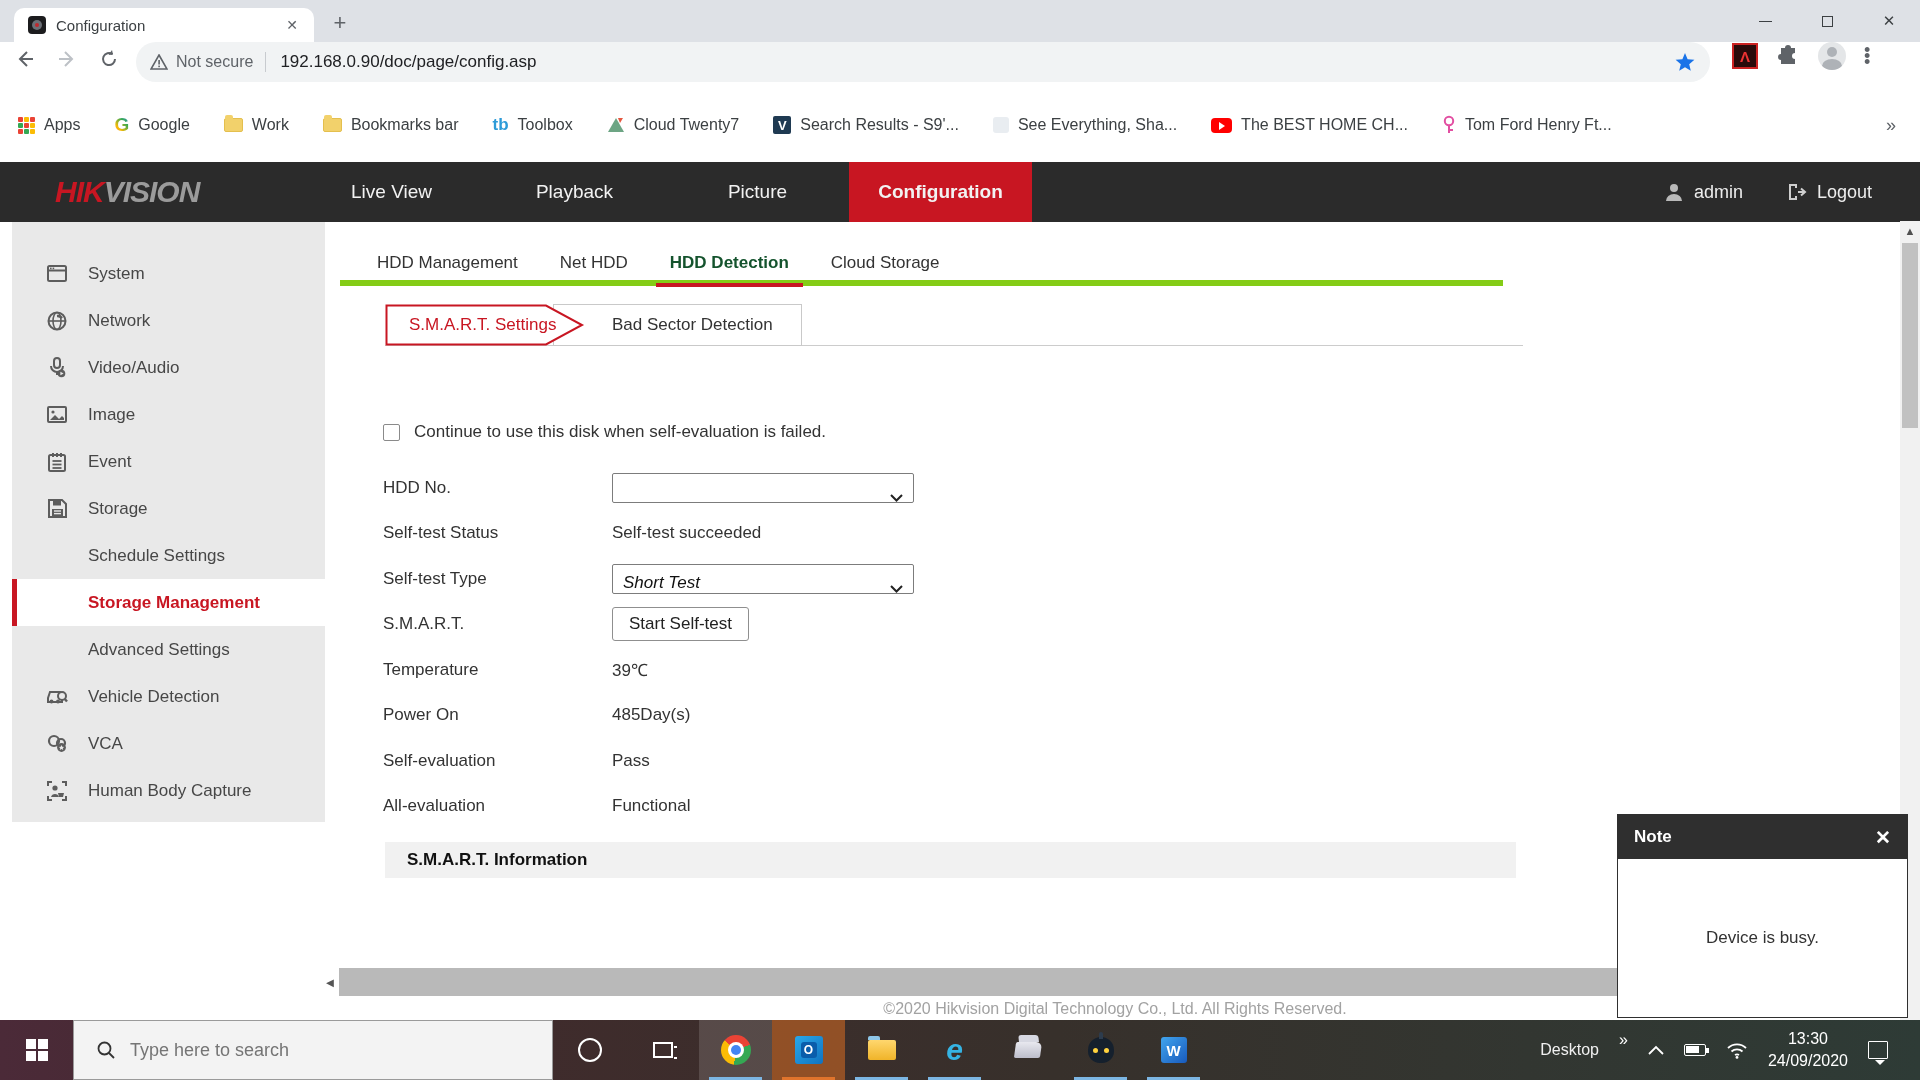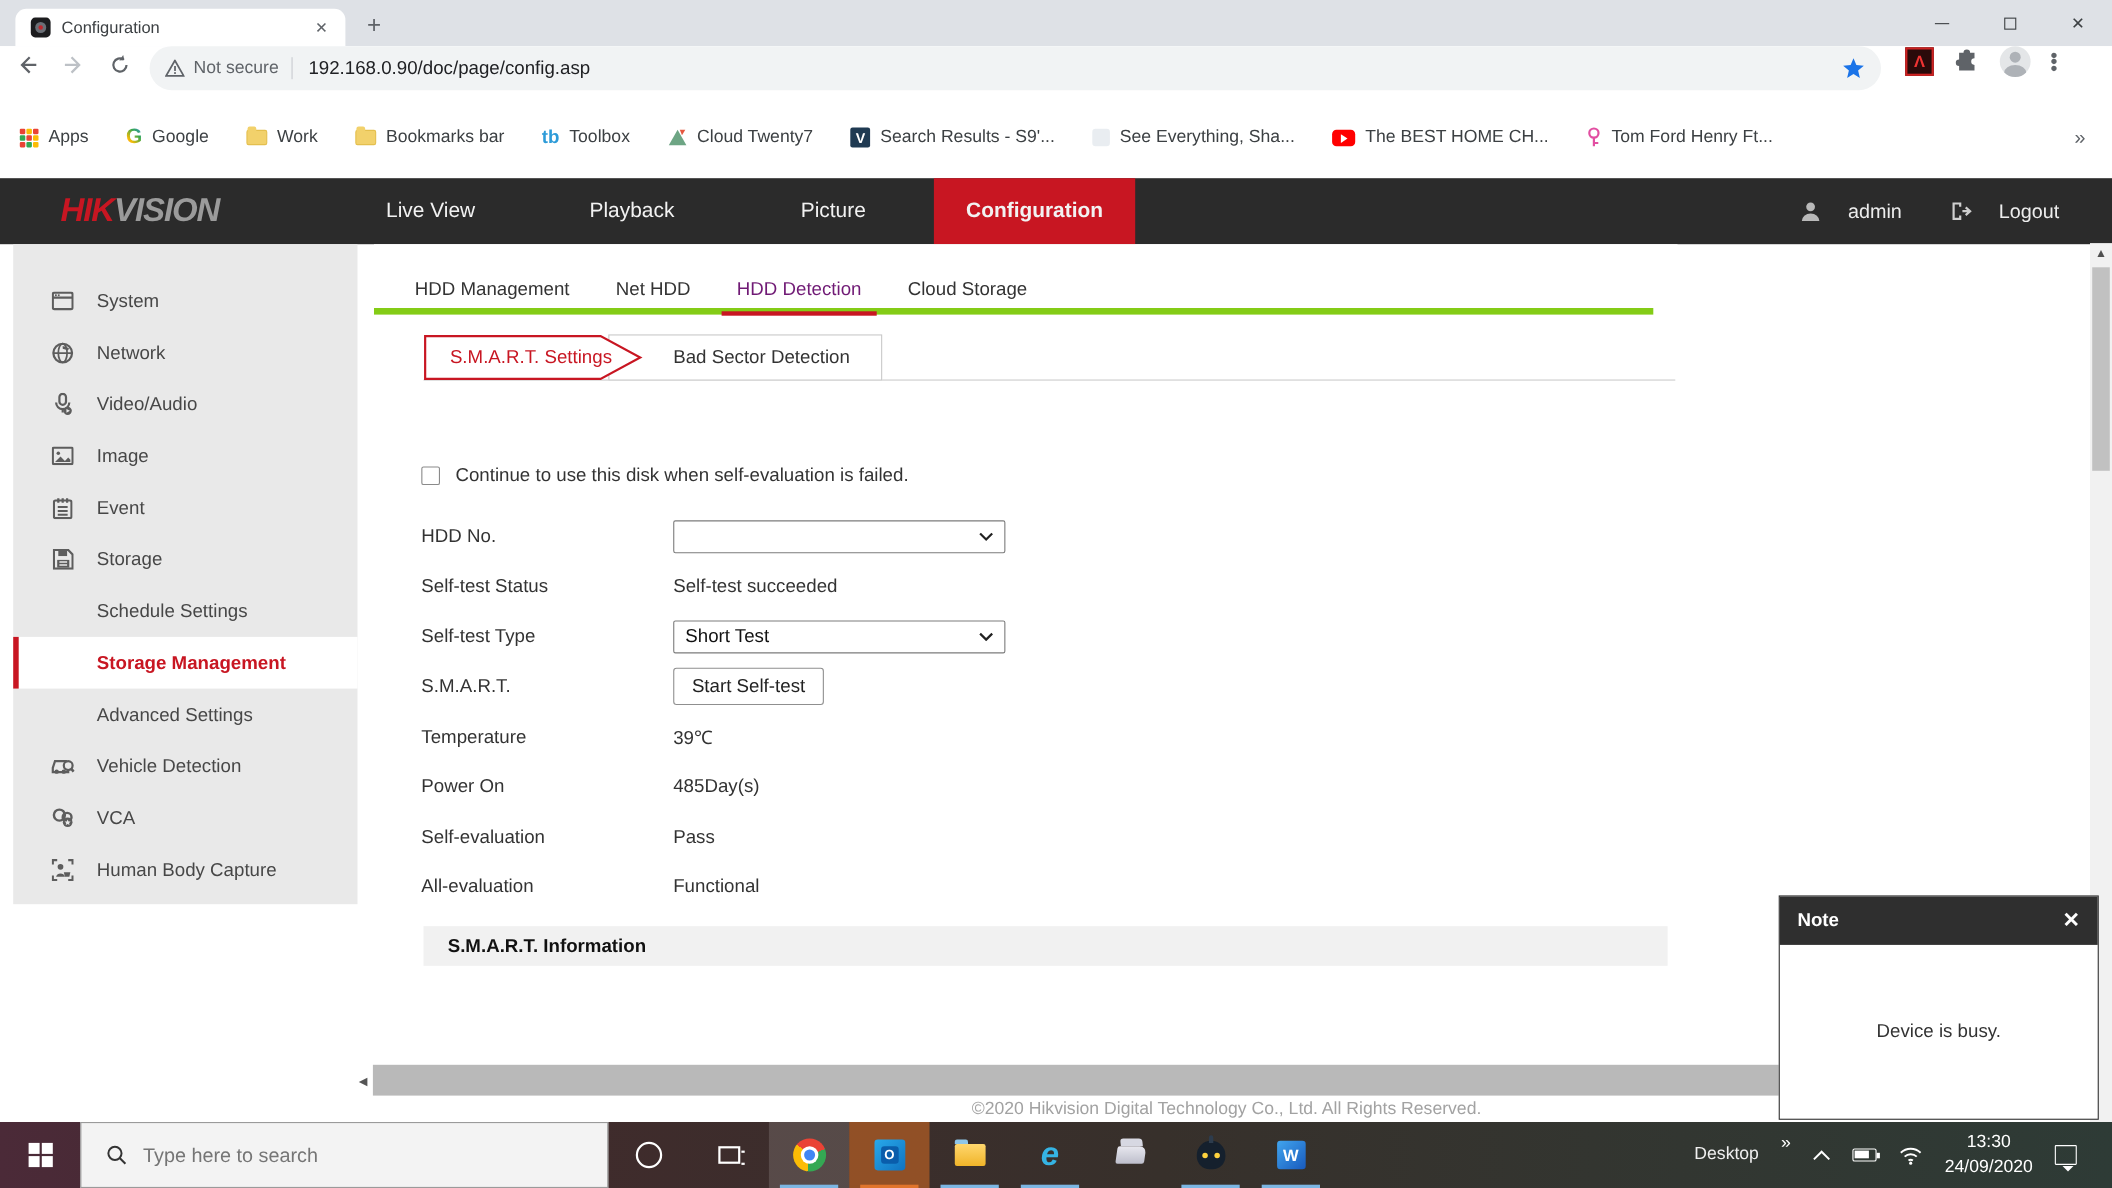--- a/index.html
+++ b/index.html
@@ -53,46 +53,46 @@
   
   .viewport { position:absolute; left:0; top:152px; width:1920px; height:868px; background:#fff;margin-top:10px; }
   .appheader { position:absolute; left:0; top:0; width:1920px; height:60px; background:#2b2b2b; display:flex; align-items:center; }
   .brand { width:300px; padding-left:55px; font-size:30px; font-weight:bold; font-style:italic; letter-spacing:-1px; white-space:nowrap; }
   .brand-hik { color:#c81622; }
   .brand-vision { color:#9b9b9b; }
   .appnav { display:flex; height:60px; }
   .appnav-item { width:183px; height:60px; display:flex; align-items:center; justify-content:center; font-size:19px; color:#f2f2f2; }
   .appnav-item.active { background:#c81622; font-weight:bold; }
   .userarea { margin-left:auto; display:flex; align-items:center; gap:44px; padding-right:48px; }
-  .user-chip, .logout-chip { display:flex; align-items:center; gap:24px; color:#ededed; font-size:18px; }
+  .user-chip, .logout-chip { display:flex; align-items:center; gap:10px; color:#ededed; font-size:18px; }
 
   .sidebar { position:absolute; left:12px; top:60px; width:313px; height:600px; background:#e9e9e9; padding-top:28px; }
   .sb-item { height:47px; display:flex; align-items:center; font-size:17px; color:#474747; padding-left:34px; }
   .sb-item .sb-ic { width:22px; margin-right:20px; display:flex; justify-content:center; }
   .sb-sub { padding-left:76px; }
   .sb-active { background:#fff; border-left:5px solid #c81622; padding-left:71px; color:#c81622; font-weight:bold; }
 
   .main { position:absolute; left:340px; top:60px; width:1185px; height:808px; background:#fff; }
   .tabs-row { position:absolute; left:0; top:18px; width:1163px; height:46px; border-bottom:6px solid #84cc16; display:flex; padding-left:23px; }
   .mtab { height:46px; display:flex; align-items:center; padding:0 14px; margin-right:14px; font-size:17px; color:#333; position:relative; }
-  .mtab.active { color:#701a75; font-weight:normal; }
+  .mtab.active { color:#14532d; font-weight:bold; }
   .mtab.active:after { content:""; position:absolute; left:0; right:0; bottom:-1px; height:4px; background:#c81622; }
   .subtabs { position:absolute; left:45px; top:82px; width:1138px; height:42px; border-bottom:1px solid #ccc; display:flex; }
   .pennant { position:relative; width:200px; height:42px; z-index:2; }
   .pennant .lbl { position:absolute; left:24px; top:0; height:42px; display:flex; align-items:center; font-size:17px; color:#c81622; }
   .badtab { margin-left:-32px; height:42px; border:1px solid #c9c9c9; background:#fff; display:flex; align-items:center; padding:0 28px 0 58px; font-size:17px; color:#333; z-index:1; }
 
   .chk-row { position:absolute; left:43px; top:200px; display:flex; align-items:center; gap:14px; }
   .chk { width:17px; height:17px; border:1px solid #8a8a8a; background:#fff; border-radius:2px; }
   .chk-label { font-size:17px; color:#333; }
   .form { position:absolute; left:43px; top:243px; width:900px; }
   .frow { height:45.5px; display:flex; align-items:center; }
   .flabel { width:229px; font-size:17px; color:#333; }
   .fvalue { font-size:17px; color:#333; }
-  .select { width:302px; height:30px; border:1px solid #7c7c7c; border-radius:2px; background:#fff; display:flex; align-items:center; justify-content:space-between; padding:0 10px; font-size:17px; color:#111; }
+  .select { width:302px; height:30px; border:1px solid #7c7c7c; border-radius:2px; background:#fff; display:flex; align-items:flex-end; justify-content:space-between; padding:0 10px; font-size:17px; color:#111;font-style:italic; }
   .btn { height:34px; border:1px solid #8f8f8f; border-radius:3px; background:#fff; padding:0 16px; font-size:17px; color:#222; display:flex; align-items:center; }
   .info-bar { position:absolute; left:45px; top:620px; width:1131px; height:36px; background:#f1f1f1; display:flex; align-items:center; padding-left:22px; font-size:17px; font-weight:bold; color:#111; }
 
   .hscroll { position:absolute; left:322px; top:805px; width:1583px; height:30px; }
   .hs-arrow { position:absolute; left:0; top:0; width:16px; height:30px; display:flex; align-items:center; justify-content:center; color:#555; font-size:13px; }
   .hs-thumb { position:absolute; left:17px; top:1px; width:1285px; height:28px; background:#b9b9b9; }
   .page-footer { position:absolute; left:330px; right:20px; top:838px; text-align:center; font-size:16px; color:#a2a2a2; }
   .vscroll { position:absolute; right:0; top:59px; width:20px; height:809px; background:#f1f1f1; }
   .vs-arrow { height:20px; display:flex; align-items:center; justify-content:center; color:#505050; font-size:11px; }
   .vs-thumb { position:absolute; left:2px; top:22px; width:16px; height:185px; background:#c1c1c1; }

